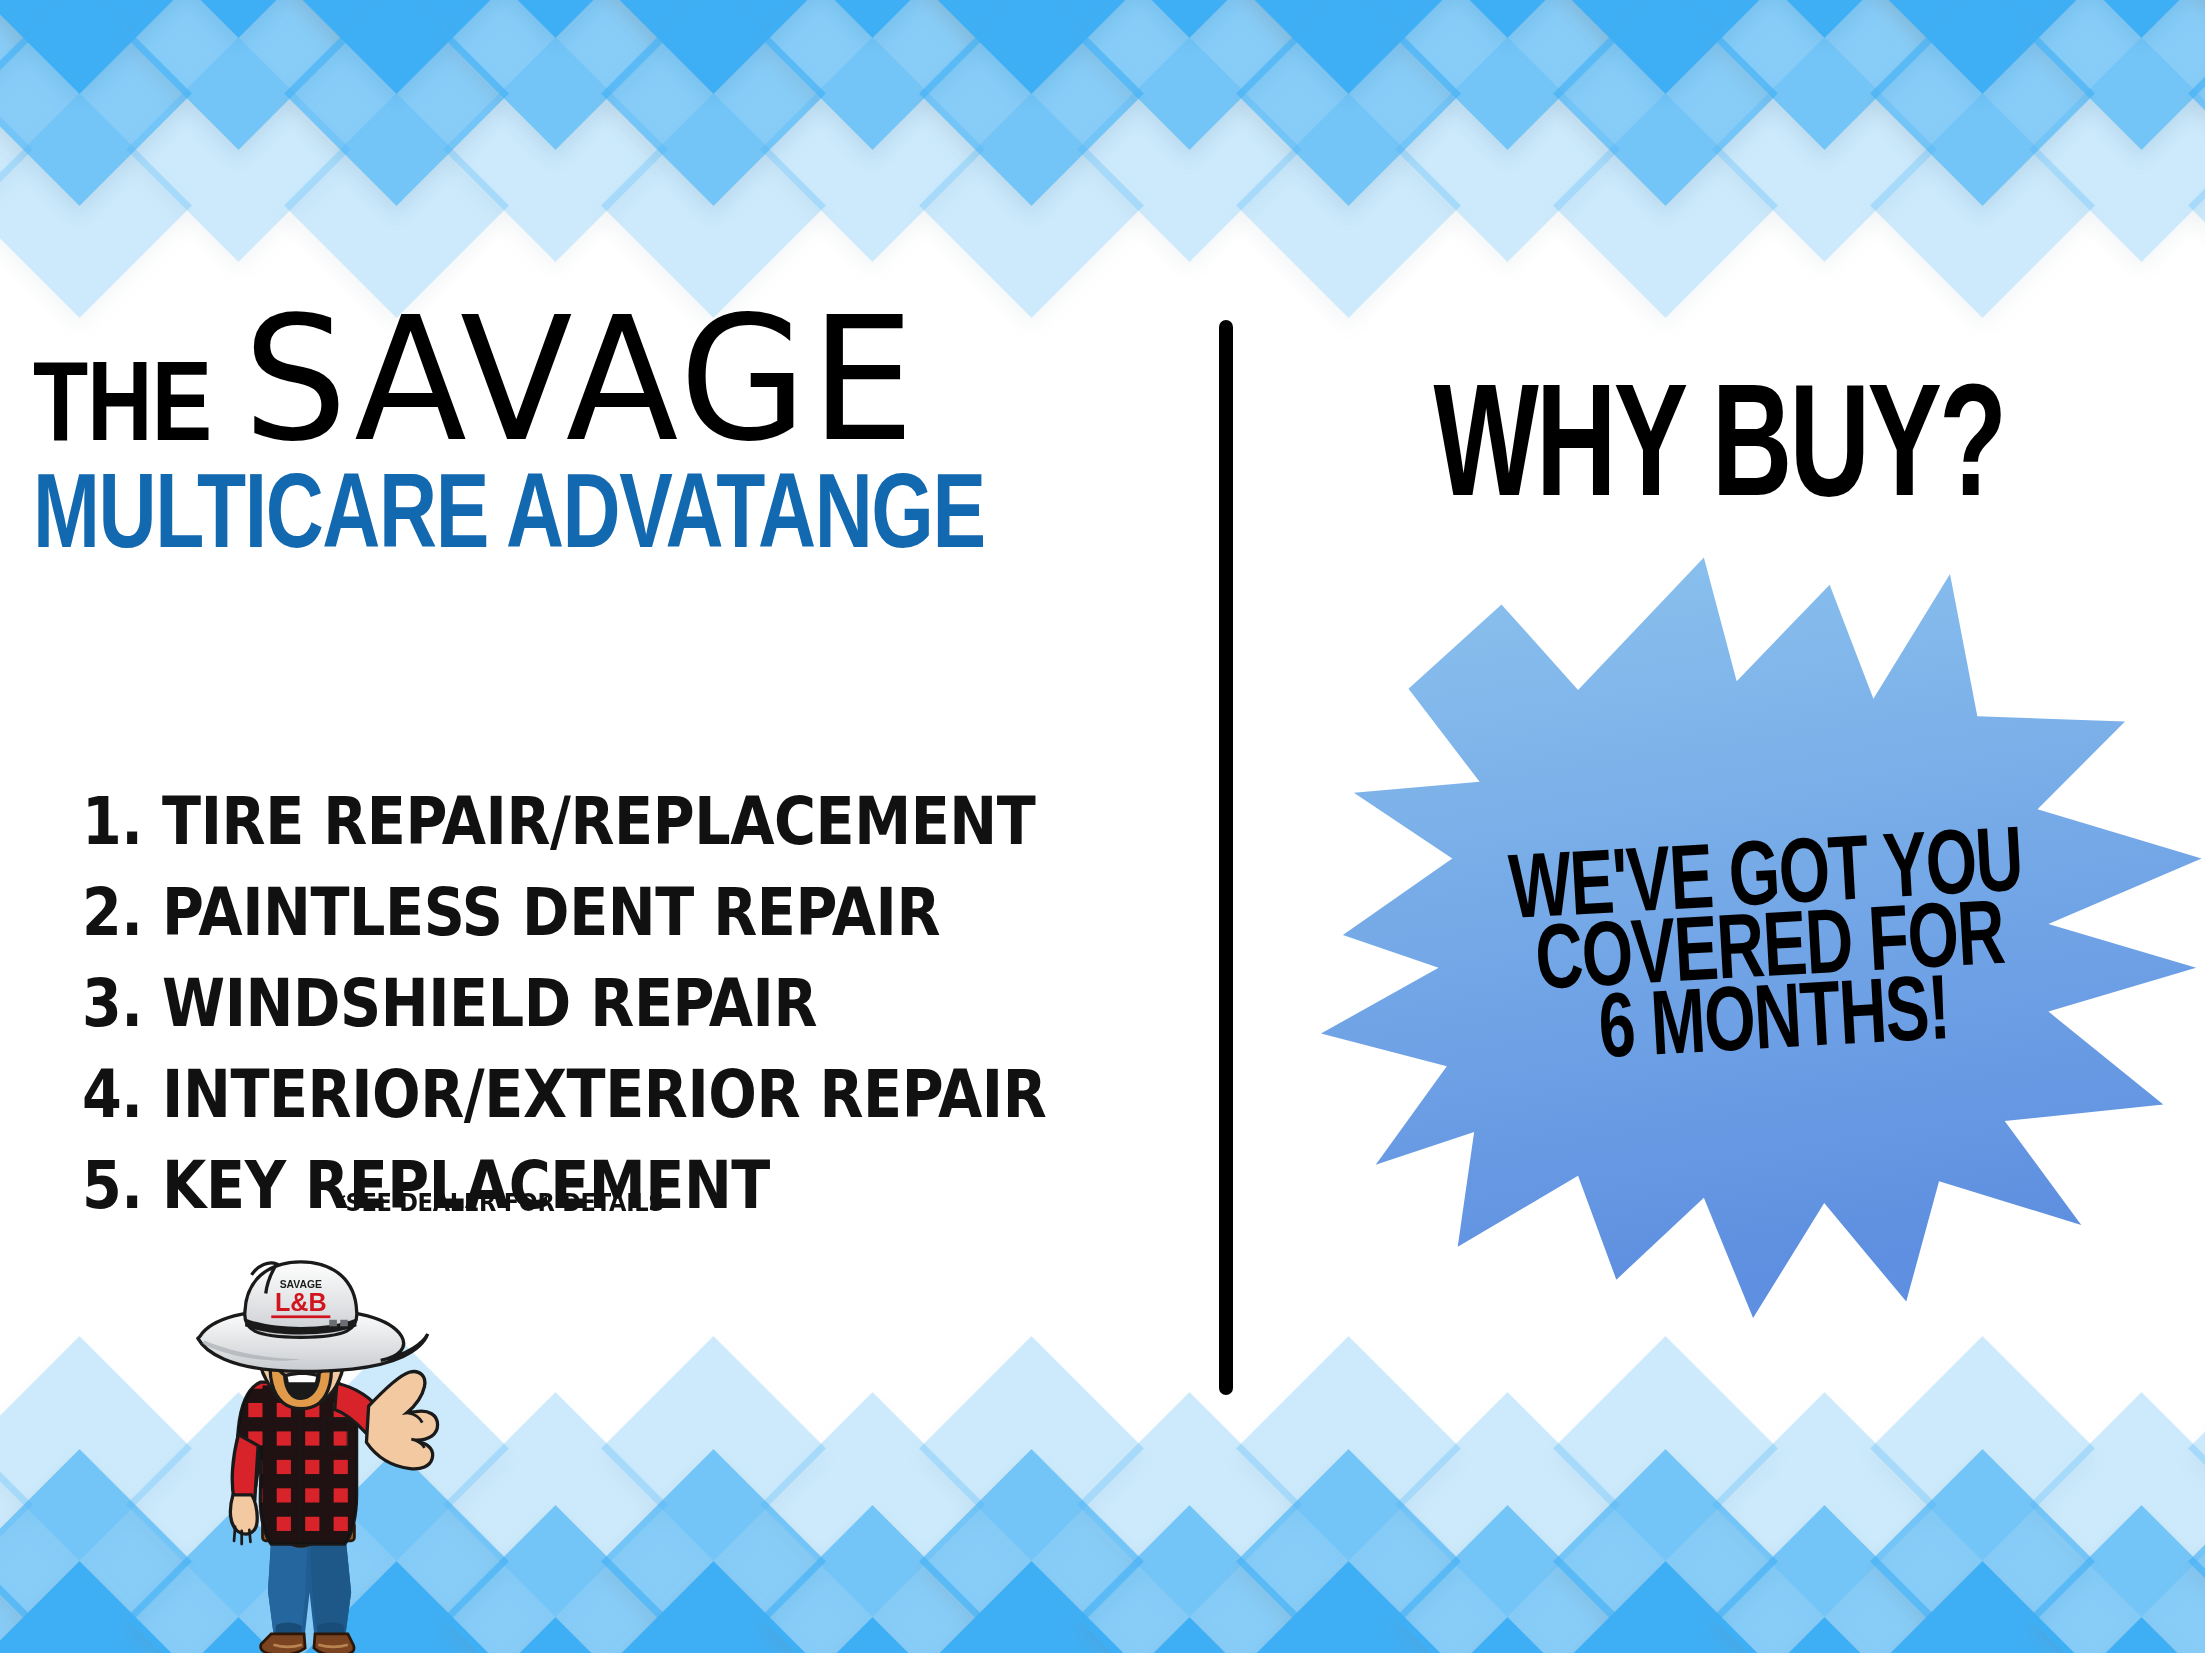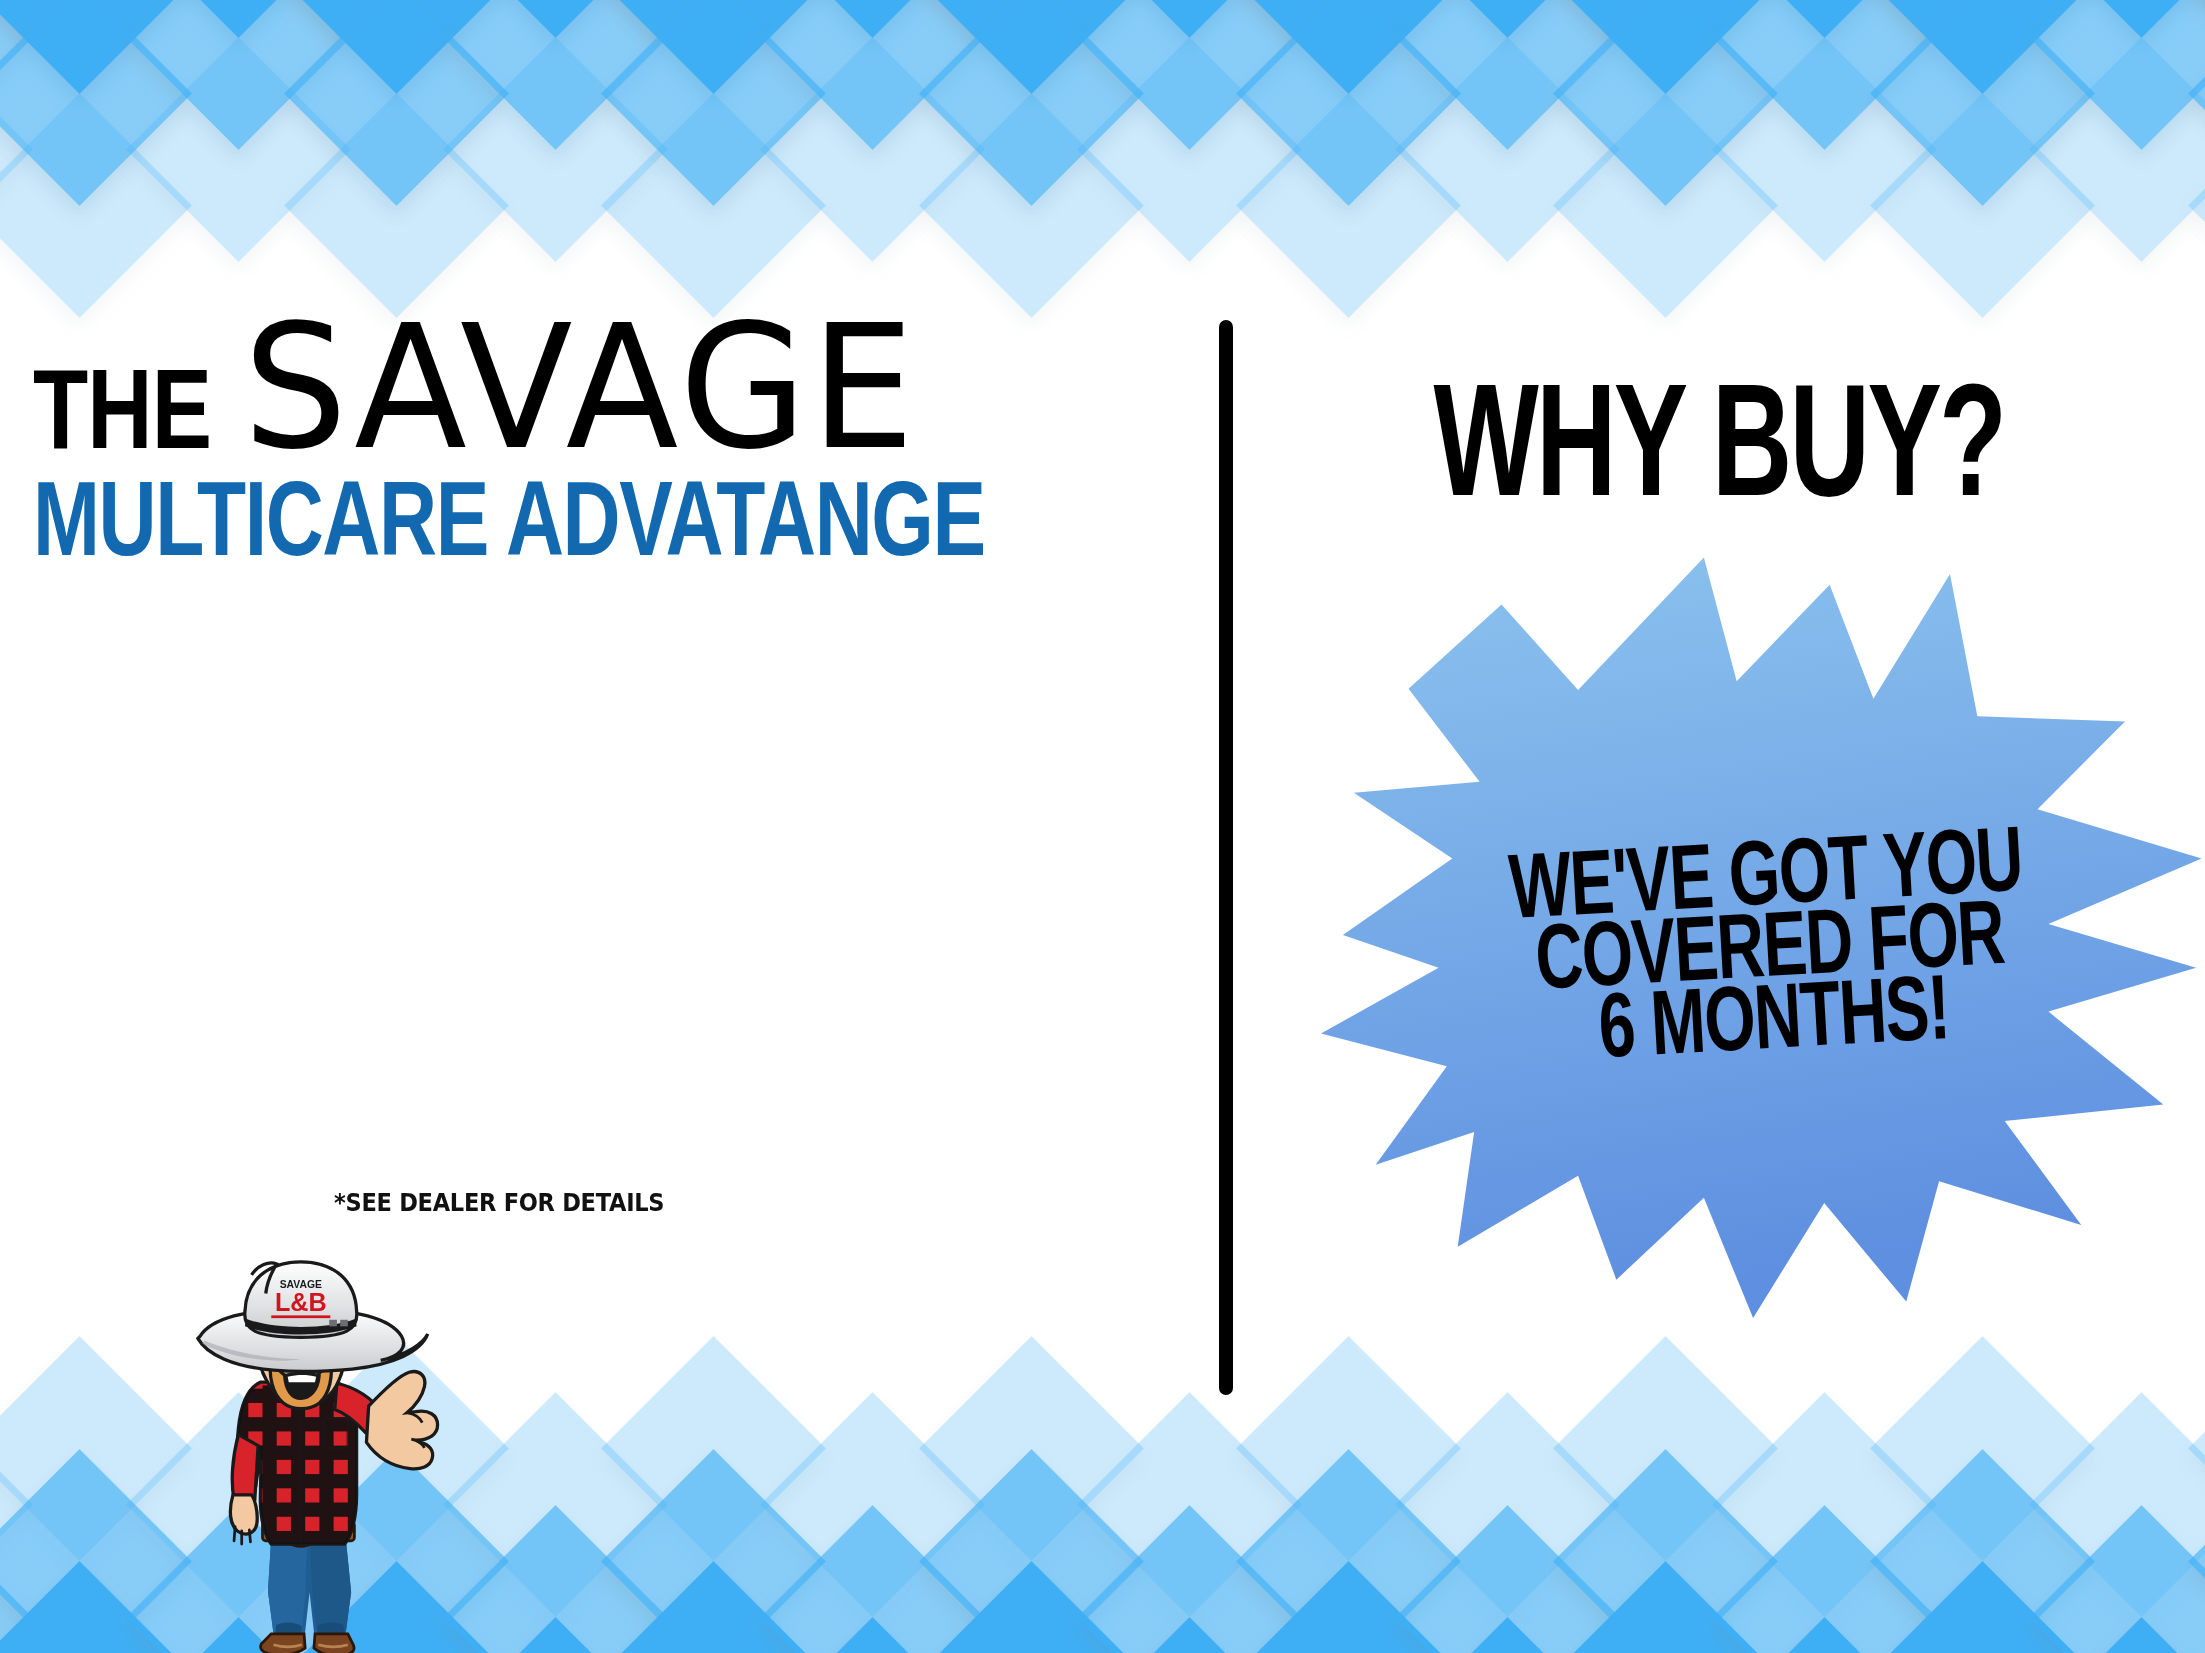--- a/index.html
+++ b/index.html
@@ -50,21 +50,21 @@
     position: absolute;
     left: 0;
     top: 0;
     width: 1219px;
     height: 1654px;
   }
 
   #headline-block {
     position: absolute;
     left: 33px;
-    top: 320px;
+    top: 312px;
     width: 1143px;
   }
   .headline-row-1 {
     display: flex;
     align-items: flex-end;
     height: 137px;
   }
   #word-the {
     font-family: "Liberation Sans", sans-serif;
     font-weight: 700;
@@ -314,20 +314,27 @@
   <div id="left-panel">
 
     <div id="headline-block">
       <div class="headline-row-1">
         <span id="word-the">THE</span>
         <span id="word-savage">SAVAGE</span>
       </div>
       <div id="subhead">MULTICARE ADVATANGE</div>
     </div>
 
+    <ul id="service-list">
+      <li>1. TIRE REPAIR/REPLACEMENT</li>
+      <li>2. PAINTLESS DENT REPAIR</li>
+      <li>3. WINDSHIELD REPAIR</li>
+      <li>4. INTERIOR/EXTERIOR REPAIR</li>
+      <li>5. KEY REPLACEMENT</li>
+    </ul>
 
     <div id="disclaimer">*SEE DEALER FOR DETAILS</div>
 
     <div id="mascot">
       <svg viewBox="0 0 530 760" xmlns="http://www.w3.org/2000/svg">
         <defs>
           <linearGradient id="hatGrad" x1="0" y1="0" x2="0" y2="1">
             <stop offset="0%" stop-color="#ffffff"></stop>
             <stop offset="100%" stop-color="#c9ccd0"></stop>
           </linearGradient>

